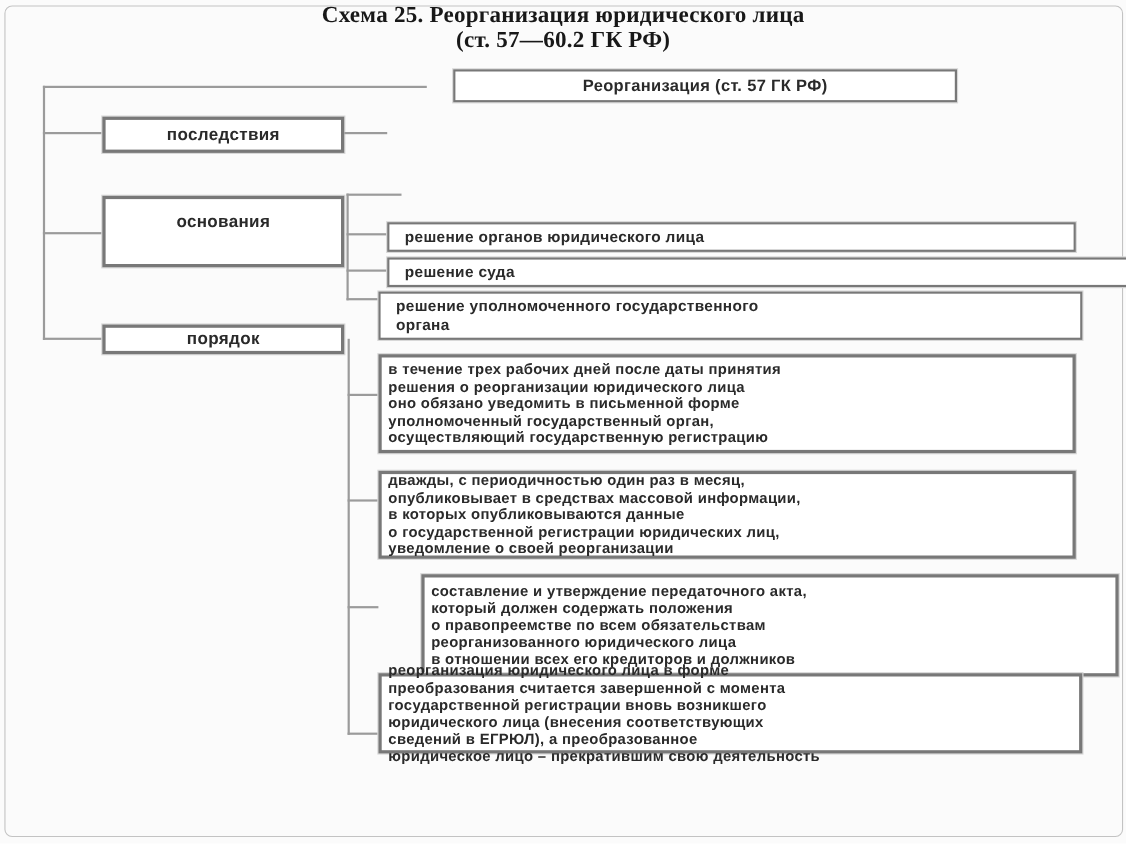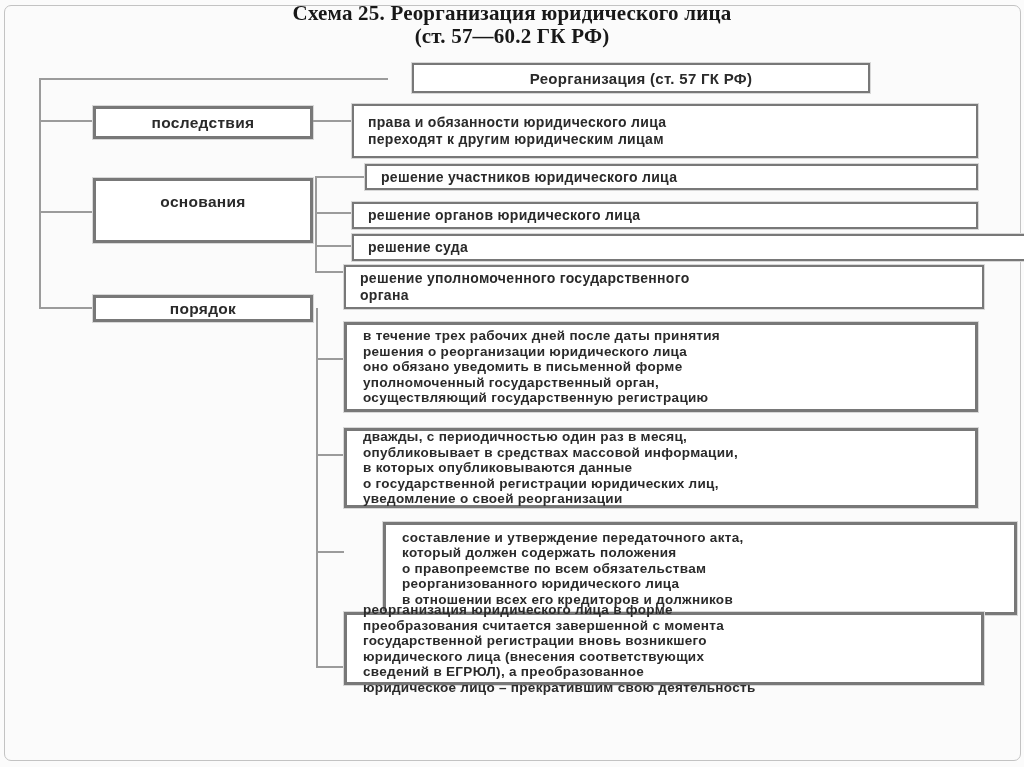--- a/index.html
+++ b/index.html
@@ -22,21 +22,21 @@
     border:2px solid #787878;box-shadow:0 0 0 1px #d8d8d8;
     display:flex;align-items:center;white-space:pre-line;
     font-weight:600;color:#2a2a2a;letter-spacing:0.3px;
   }
   .thick{border-width:3px;}
   .center{justify-content:center;text-align:center;}
   .top-align{align-items:flex-start;padding-top:12px;}
   .root-box{font-size:15px;}
   .cat{font-size:15.5px;}
   .leaf{font-size:14px;line-height:17px;padding-left:14px;}
-  .big{font-size:13.5px;line-height:15.5px;padding-left:16px;}
+  .big{font-size:13.5px;line-height:15.5px;padding-left:6px;}
   .hline,.vline{position:absolute;background:#9b9b9b;}
   .hline{height:2px;}
   .vline{width:2px;}
 </style>
 </head>
 <body>
 
 <div class="canvas">
 
   <div class="slide-border"></div>
@@ -52,30 +52,27 @@
   <div class="hline" style="left:39px;top:78px;width:349px;"></div>
   <div class="hline" style="left:39px;top:120px;width:54px;"></div>
   <div class="hline" style="left:39px;top:211px;width:54px;"></div>
   <div class="hline" style="left:39px;top:307px;width:54px;"></div>
 
   <div class="box thick center cat" style="left:93px;top:106px;width:220px;height:33px;">последствия</div>
   <div class="box thick center top-align cat" style="left:93px;top:178px;width:220px;height:65px;">основания</div>
   <div class="box thick center cat" style="left:93px;top:295px;width:220px;height:27px;">порядок</div>
 
   <div class="hline" style="left:313px;top:120px;width:39px;"></div>
-  <div class="box leaf" style="left:352px;top:104px;width:626px;height:54px;">права и обязанности юридического лица
-переходят к другим юридическим лицам</div>
 
   <div class="vline" style="left:315px;top:176px;height:97px;"></div>
   <div class="hline" style="left:315px;top:176px;width:50px;"></div>
   <div class="hline" style="left:315px;top:212px;width:37px;"></div>
   <div class="hline" style="left:315px;top:245px;width:37px;"></div>
   <div class="hline" style="left:315px;top:271px;width:29px;"></div>
 
-  <div class="box leaf" style="left:365px;top:164px;width:613px;height:26px;">решение участников юридического лица</div>
   <div class="box leaf" style="left:352px;top:202px;width:626px;height:27px;">решение органов юридического лица</div>
   <div class="box leaf" style="left:352px;top:234px;width:740px;height:27px;">решение суда</div>
   <div class="box leaf" style="left:344px;top:265px;width:640px;height:44px;">решение уполномоченного государственного
 органа</div>
 
   <div class="vline" style="left:316px;top:308px;height:360px;"></div>
   <div class="hline" style="left:316px;top:358px;width:28px;"></div>
   <div class="hline" style="left:316px;top:454px;width:28px;"></div>
   <div class="hline" style="left:316px;top:551px;width:28px;"></div>
   <div class="hline" style="left:316px;top:666px;width:28px;"></div>

